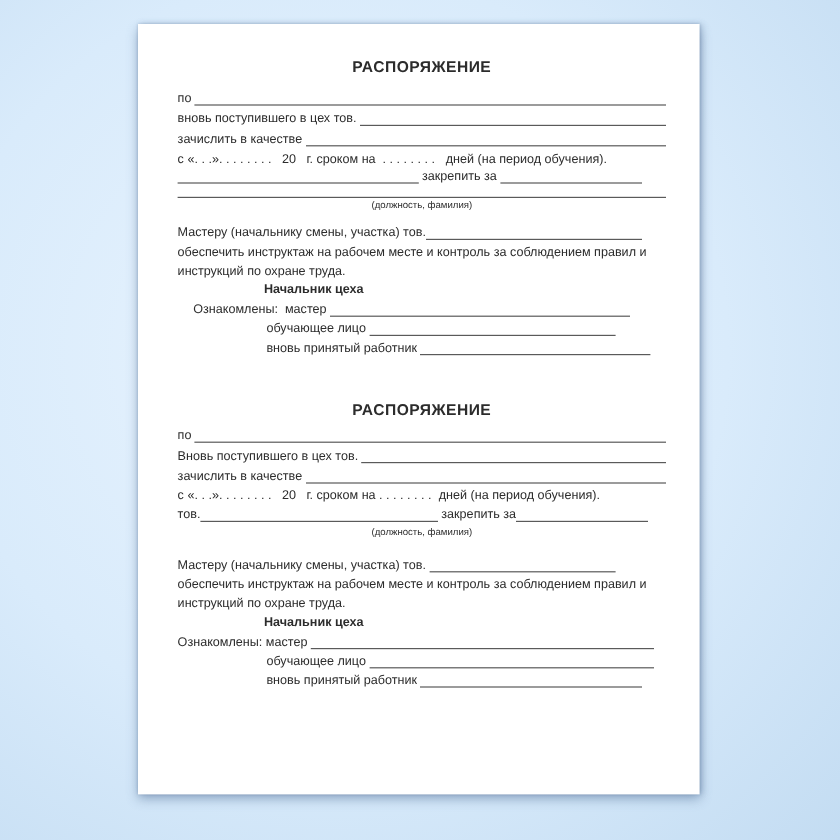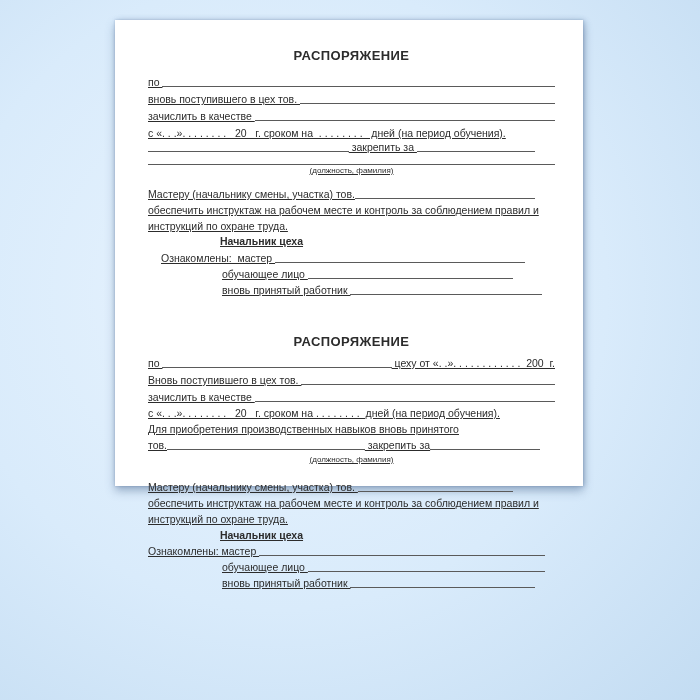--- a/index.html
+++ b/index.html
@@ -11,41 +11,40 @@
   }
   body {
     background: radial-gradient(ellipse at 40% 42%, var(--bg-center, #e9f4fe) 0%, #d9ebfb 55%, var(--bg-edge, #c3dcf2) 100%);
     font-family: "Liberation Sans", "DejaVu Sans", sans-serif;
   }
   .page {
     position: absolute;
     left: 115px;
     top: 20px;
     width: 468px;
-    height: 466px;
+    height: 642px;
     box-sizing: border-box;
     padding: 28px 28px 0 33px;
     background: var(--page-color, #ffffff);
     box-shadow: 0 5px 9px rgba(75, 105, 145, 0.45), 2px 0 5px rgba(75, 105, 145, 0.28), 0 0 2px rgba(75, 105, 145, 0.3);
     color: var(--text-color, #2c2c2c);
   }
   .section-title {
     font-size: 13px;
     font-weight: bold;
     text-align: center;
     letter-spacing: 0.4px;
     line-height: 15px;
   }
   .line {
     display: flex;
-    align-items: flex-start;
+    align-items: center;
     font-size: 10.5px;
     line-height: 12px;
     margin-top: 5px;
-    text-decoration: underline;
   }
   .txt { white-space: pre; }
   .blank {
     flex-grow: 1;
     height: 10px;
     border-bottom: 1px solid var(--line-color, #5a5a5a);
   }
   .bold { font-weight: bold; }
   .caption {
     justify-content: center;
@@ -110,35 +109,31 @@
       <div class="line" style="margin-top: 4px; padding-left: 74px;">
         <span class="txt">вновь принятый работник </span>
         <span class="blank" style="flex-grow: 1; margin-right: 13px;"></span>
       </div>
     </div>
     <div class="section">
       <div class="section-title" style="margin-top: 38px;">РАСПОРЯЖЕНИЕ</div>
       <div class="line" style="margin-top: 8px;">
         <span class="txt">по </span>
         <span class="blank" style="flex-grow: 1;"></span>
-        <span class="txt"> цеху от «. .». . . . . . . . . . . .  200  г.</span>
       </div>
       <div class="line">
         <span class="txt">Вновь поступившего в цех тов. </span>
         <span class="blank" style="flex-grow: 1;"></span>
       </div>
       <div class="line">
         <span class="txt">зачислить в качестве </span>
         <span class="blank" style="flex-grow: 1;"></span>
       </div>
       <div class="line" style="margin-top: 4px;">
         <span class="txt">с «. . .». . . . . . . .   20   г. сроком на . . . . . . . .  дней (на период обучения).</span>
-      </div>
-      <div class="line" style="margin-top: 4px;">
-        <span class="txt">Для приобретения производственных навыков вновь принятого</span>
       </div>
       <div class="line" style="margin-top: 4px;">
         <span class="txt">тов.</span>
         <span class="blank" style="flex-grow: 1.8;"></span>
         <span class="txt"> закрепить за</span>
         <span class="blank" style="flex-grow: 1; margin-right: 15px;"></span>
       </div>
       <div class="line caption" style="margin-top: 4px;">
         <span class="txt">(должность, фамилия)</span>
       </div>

